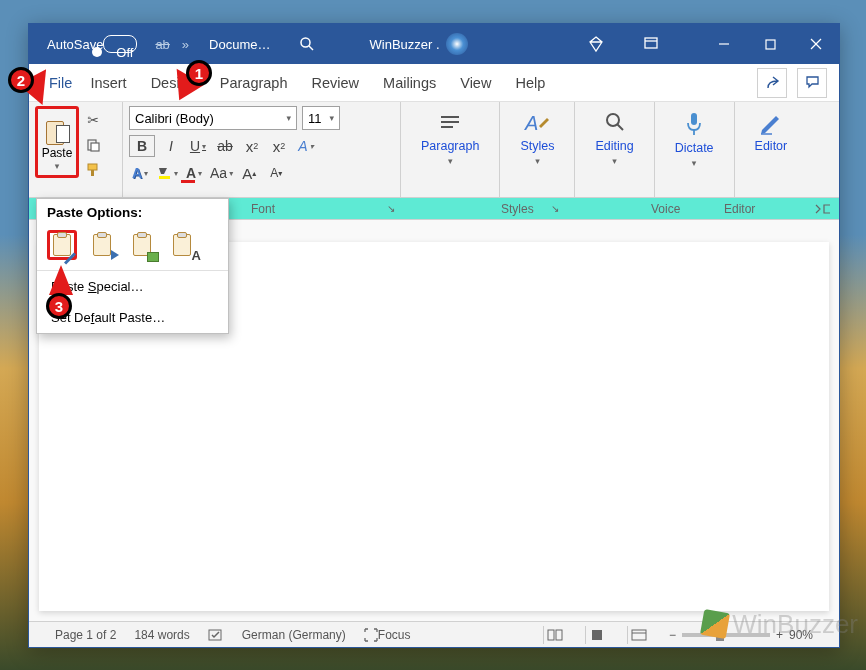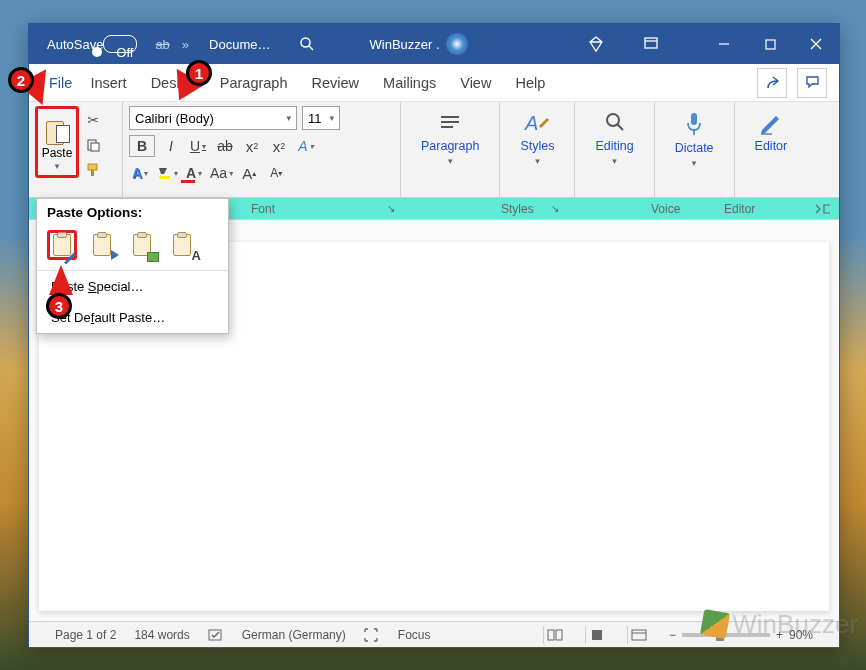--- a/index.html
+++ b/index.html
@@ -313,21 +313,21 @@
   <div class="statusbar">
     <span>Page 1 of 2</span>
     <span>184 words</span>
     <span>
         <svg width="16" height="14" viewBox="0 0 16 14">
           <rect x="1" y="2" width="12" height="10" fill="none" stroke="#666"></rect>
           <path d="M4 7 L6 9 L11 4" fill="none" stroke="#666" stroke-width="1.5"></path>
         </svg>
       </span>
     <span>German (Germany)</span>
-    <span style="display:flex;gap:20px;align-items:center">
+    <span style="display:flex;gap:0;align-items:center">
         <svg width="14" height="14" viewBox="0 0 14 14">
           <path d="M1 1 H4 M1 1 V4 M13 1 H10 M13 1 V4 M1 13 H4 M1 13 V10 M13 13 H10 M13 13 V10" stroke="#666" fill="none" stroke-width="1.3"></path>
         </svg>
         <span>Focus</span>
       </span>
     <span class="spacer"></span>
     <span class="viewbtn">
         <svg width="16" height="12">
           <rect x="1" y="1" width="6" height="10" fill="none" stroke="#666"></rect>
           <rect x="9" y="1" width="6" height="10" fill="none" stroke="#666"></rect>

